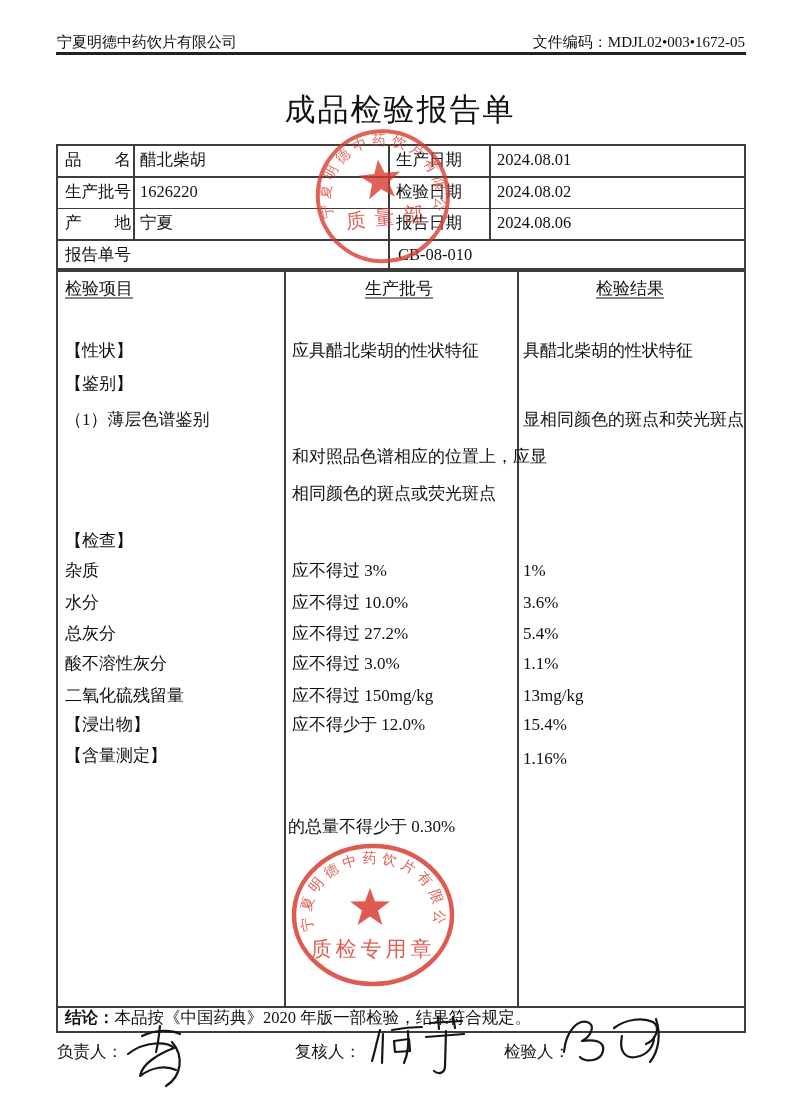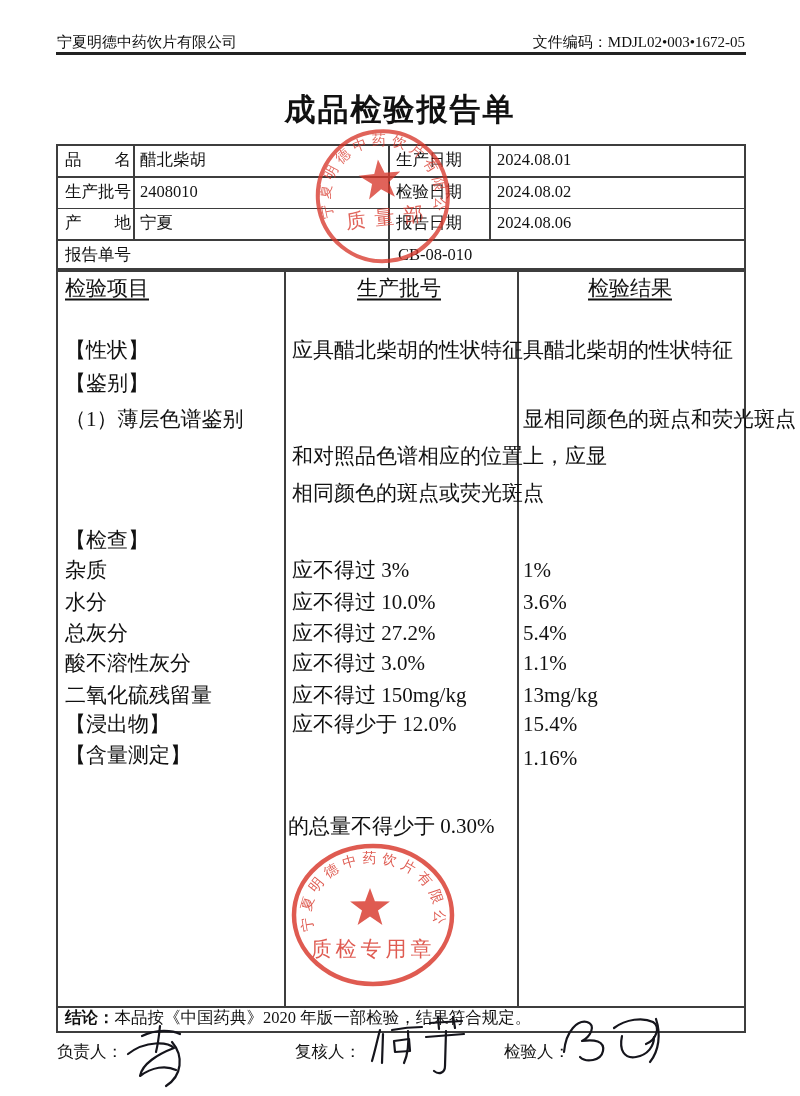--- a/index.html
+++ b/index.html
@@ -1,30 +1,30 @@
 <!DOCTYPE html>
 <html><head>
 <meta charset="utf-8">
 <style>
   html,body{margin:0;padding:0;background:#888;}
   .page{
     position:relative;width:800px;height:1096px;background:#ffffff;
     margin:0 auto;overflow:hidden;
     font-family:"Liberation Serif","DejaVu Serif",serif;color:#111;
   }
-  .t{position:absolute;white-space:nowrap;font-size:21px;transform:translateY(-50%);line-height:1;}
+  .t{position:absolute;white-space:nowrap;font-size:17px;transform:translateY(-50%);line-height:1;}
   .c{transform:translate(-50%,-50%);}
   .info{font-size:16.5px;}
   .ul{text-decoration:underline;text-underline-offset:4px;}
   .box{position:absolute;border:2px solid #3d3d3d;box-sizing:border-box;}
   .hl{position:absolute;background:#3d3d3d;height:1.5px;}
   .vl{position:absolute;background:#3d3d3d;width:1.5px;}
   .title{
     position:absolute;left:400px;top:110px;transform:translate(-50%,-50%);
-    font-size:31px;font-weight:bold;letter-spacing:2px;white-space:nowrap;
+    font-size:31px;font-weight:normal;letter-spacing:2px;white-space:nowrap;
   }
   .hdr{font-size:15px;}
   .sig path{fill:none;stroke:#15151c;stroke-width:2.2;stroke-linecap:round;stroke-linejoin:round;}
   .stamp{position:absolute;}
   .concl-label{font-weight:bold;}
 </style>
 </head>
 <body>
 
 <div class="page">
@@ -41,21 +41,21 @@
     <div class="hl" style="left:0;top:93px;width:100%"></div>
     <div class="vl" style="left:75px;top:0;height:93px"></div>
     <div class="vl" style="left:330px;top:0;height:100%"></div>
     <div class="vl" style="left:431px;top:0;height:93px"></div>
   </div>
   <div class="t info" style="left:65px;top:160px">品　　名</div>
   <div class="t info" style="left:140px;top:160px">醋北柴胡</div>
   <div class="t info" style="left:396px;top:160px">生产日期</div>
   <div class="t info" style="left:497px;top:160px">2024.08.01</div>
   <div class="t info" style="left:65px;top:191.5px">生产批号</div>
-  <div class="t info" style="left:140px;top:191.5px">2408010</div>
+  <div class="t info" style="left:140px;top:191.5px">1626220</div>
   <div class="t info" style="left:396px;top:191.5px">检验日期</div>
   <div class="t info" style="left:497px;top:191.5px">2024.08.02</div>
   <div class="t info" style="left:65px;top:223px">产　　地</div>
   <div class="t info" style="left:140px;top:223px">宁夏</div>
   <div class="t info" style="left:396px;top:223px">报告日期</div>
   <div class="t info" style="left:497px;top:223px">2024.08.06</div>
   <div class="t info" style="left:65px;top:255px">报告单号</div>
   <div class="t info" style="left:398px;top:255px">CB-08-010</div>
 
   <div class="box" style="left:56px;top:270px;width:690px;height:763px">

